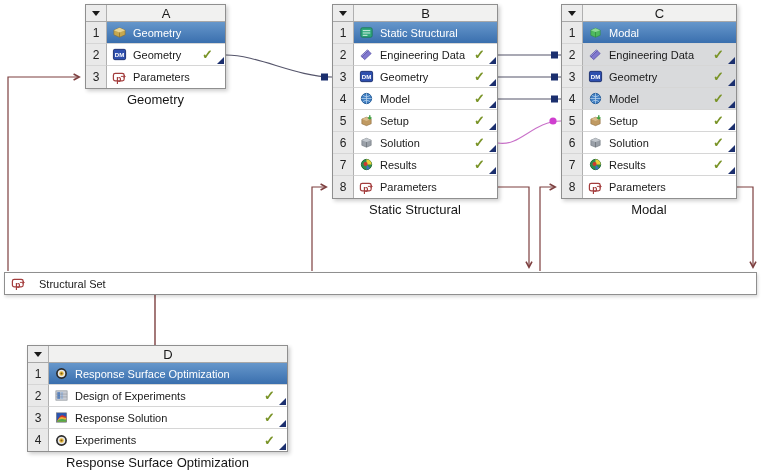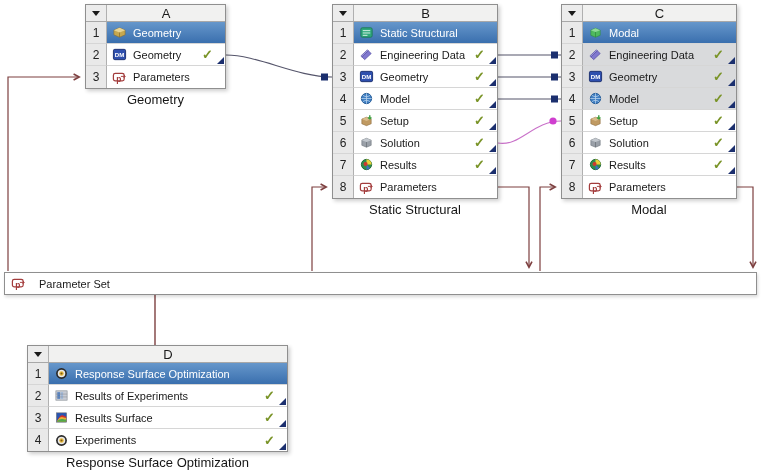--- a/index.html
+++ b/index.html
@@ -414,37 +414,37 @@
           <div class="num">2</div>
           <div class="cell">
             <span class="icon">
               <svg viewBox="0 0 16 16">
                 <rect x="2" y="3" width="12" height="10" fill="#c8ccd4" stroke="#8a8f98" stroke-width=".7"></rect>
                 <rect x="3.5" y="4.5" width="3" height="7" fill="#4f7ec0"></rect>
                 <rect x="7.2" y="4.5" width="2.5" height="7" fill="#9fb8d8"></rect>
                 <path d="M2 6.5h12M2 9.5h12" stroke="#8a8f98" stroke-width=".6"></path>
               </svg>
             </span>
-            <span class="label">Results of Experiments</span>
+            <span class="label">Design of Experiments</span>
             <span class="check">✓</span>
             <span class="corner"></span>
           </div>
         </div>
         <div class="row">
           <div class="num">3</div>
           <div class="cell">
             <span class="icon">
               <svg viewBox="0 0 16 16">
                 <rect x="2.5" y="3" width="11" height="10" fill="#2a55b0" stroke="#777" stroke-width=".6"></rect>
                 <path d="M3 12.5c2-5 4-7 6-7 1.5 0 2.5 1.5 4 1.5v5.5z" fill="#d8302a"></path>
                 <path d="M3 12.5c2-3.5 3.5-5 5.5-5 1.5 0 2.5 1 4.5 1v4z" fill="#e8c83a" opacity=".85"></path>
                 <path d="M3 12.5c1.5-2 3-3 5-3s3 .7 5 .7v2.3z" fill="#3fa84f" opacity=".9"></path>
               </svg>
             </span>
-            <span class="label">Results Surface</span>
+            <span class="label">Response Solution</span>
             <span class="check">✓</span>
             <span class="corner"></span>
           </div>
         </div>
         <div class="row">
           <div class="num">4</div>
           <div class="cell">
             <span class="icon">
               <svg viewBox="0 0 16 16">
                 <circle cx="8" cy="8" r="5.8" fill="#2a2a2a"></circle>
@@ -463,16 +463,16 @@
   <div class="caption cap-D">Response Surface Optimization</div>
 
   <div class="param-set">
     <span class="icon" id="ps-icon">
         <svg viewBox="0 0 16 16">
           <rect x="1.5" y="3.5" width="11.5" height="8" rx="2" fill="none" stroke="#a33c3c" stroke-width="1.3"></rect>
           <text x="4.5" y="12.8" font-size="9" font-weight="bold" fill="#a33c3c" font-family="sans-serif">p</text>
           <path d="M9.5 6.8h4.5l-1.8-1.8M14 6.8l-1.8 1.8" stroke="#a33c3c" stroke-width="1" fill="none"></path>
         </svg>
       </span>
-    <span class="label">Parameter Set</span>
+    <span class="label">Structural Set</span>
   </div>
 
 </div>
 
 </body></html>

